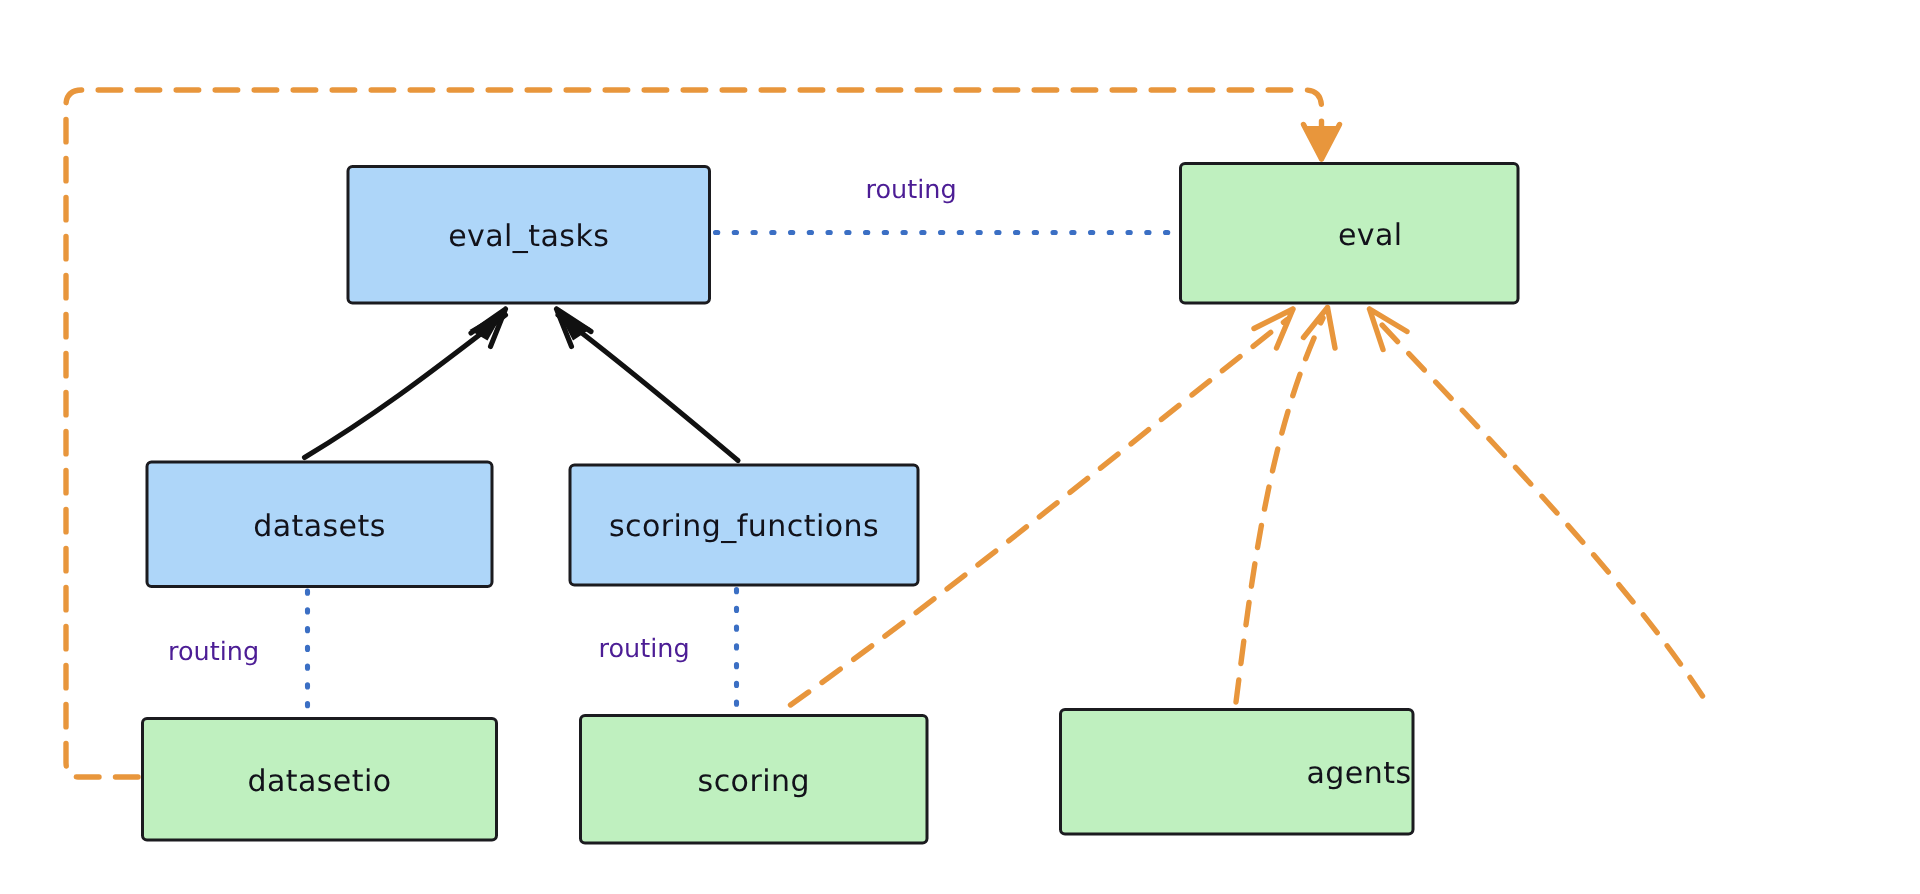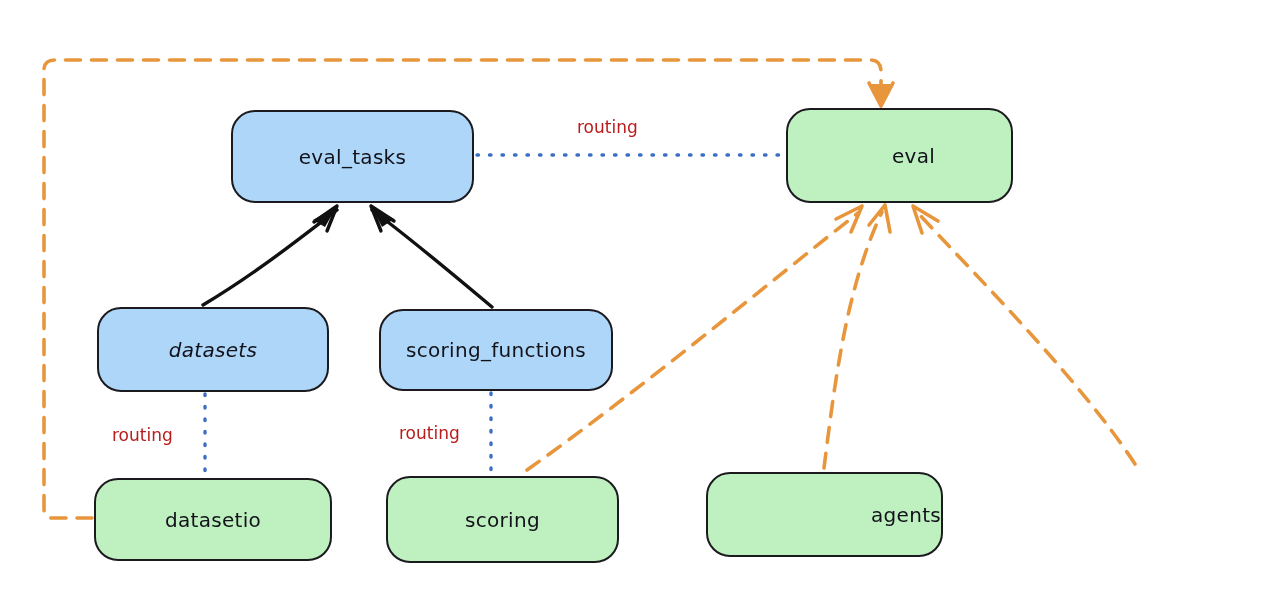--- a/index.html
+++ b/index.html
@@ -2,28 +2,28 @@
 <html><head>
 <meta charset="utf-8">
 <style>
   html,body{margin:0;padding:0;background:#ffffff;}
   body{width:1280px;height:596px;overflow:hidden;
        font-family:"DejaVu Sans", sans-serif;}
   #stage{position:relative;width:1280px;height:596px;background:#fff;}
   svg.layer{position:absolute;left:0;top:0;width:1280px;height:596px;}
 
   .node{position:absolute;display:flex;align-items:center;justify-content:center;
-        box-sizing:border-box;border:2.6px solid #1b1b1f;border-radius:24px;
+        box-sizing:border-box;border:2.6px solid #1b1b1f;border-radius:4px;
         font-size:20px;color:#12121a;letter-spacing:.3px;
         font-family:"DejaVu Sans", sans-serif;}
   .node.blue{background:#aed6f9;}
   .node.green{background:#bff0bf;}
   .node .lbl{pointer-events:none;}
 
-  .edge-label{position:absolute;color:#b91c1c;font-size:17px;
+  .edge-label{position:absolute;color:#4c1d95;font-size:17px;
               font-family:"DejaVu Sans", sans-serif;white-space:nowrap;}
 </style>
 </head>
 <body>
 
 <div id="stage">
 
   <svg class="layer" viewBox="0 0 1280 596" xmlns="http://www.w3.org/2000/svg">
 
     <g>
@@ -75,21 +75,21 @@
   </svg>
 
   <div class="node blue" style="left:231px;top:110px;width:243px;height:93px;">
     <span class="lbl">eval_tasks</span>
   </div>
 
   <div class="node green" style="left:786px;top:108px;width:227px;height:95px;padding-left:28px;">
     <span class="lbl">eval</span>
   </div>
 
-  <div class="node blue" style="left:97px;top:307px;width:232px;height:85px;font-style:italic;">
+  <div class="node blue" style="left:97px;top:307px;width:232px;height:85px;">
     <span class="lbl">datasets</span>
   </div>
 
   <div class="node blue" style="left:379px;top:309px;width:234px;height:82px;text-align:center;">
     <span class="lbl">scoring_functions</span>
   </div>
 
   <div class="node green" style="left:94px;top:478px;width:238px;height:83px;">
     <span class="lbl">datasetio</span>
   </div>

